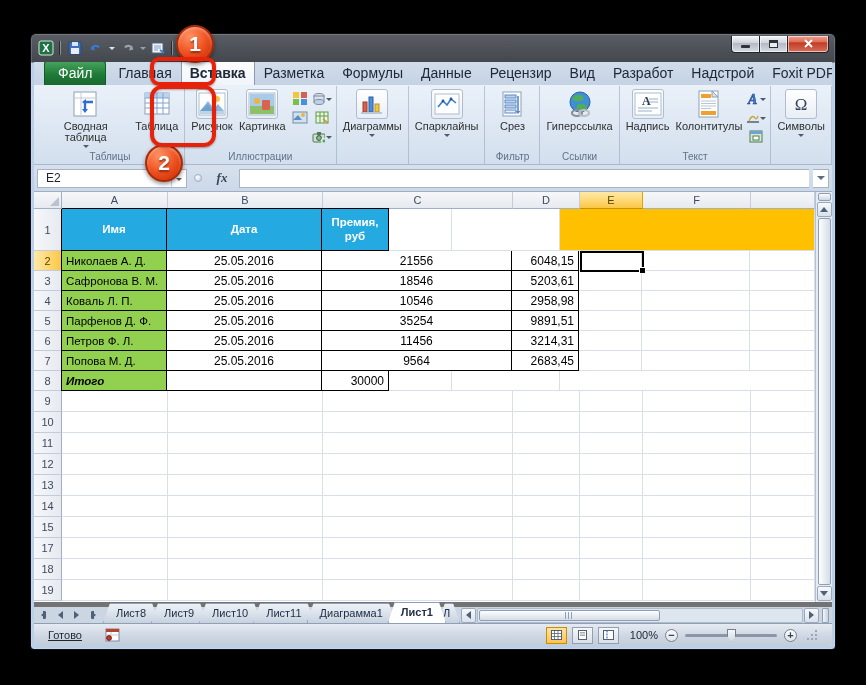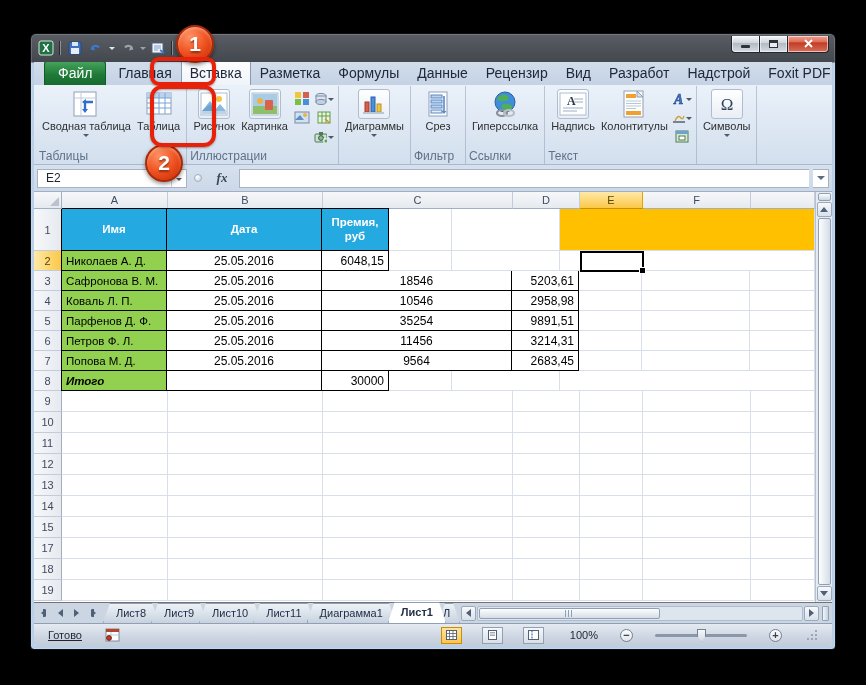--- a/index.html
+++ b/index.html
@@ -33,27 +33,27 @@
   
   .winbody{position:absolute;left:3px;right:3px;top:28px;bottom:3px;display:flex;flex-direction:column;
            overflow:hidden;border-radius:0 0 2px 2px;background:#dfe8f2;}
   
   .tabrow{height:23px;background:linear-gradient(#d2ddeb,#c4d2e4);display:flex;align-items:flex-end;
           padding-left:10px;position:relative;}
   .tab{font-size:14px;color:#20293a;padding:3px 9px 4px;white-space:nowrap;}
   .tab-file{background:linear-gradient(#45a35c,#1f7a38 55%,#176a2e);color:#fff;border-radius:3px 3px 0 0;
             padding:3px 13px 4px;margin-right:3px;border:1px solid #0f5c26;border-bottom:none;}
   .tab-active{background:linear-gradient(#fefefe,#f0f4fa);border:1px solid #8b9bb0;border-bottom:none;
-              border-radius:2px 2px 0 0;padding:6px 8px 4px;}
+              border-radius:2px 2px 0 0;padding:6px 8px 4px;font-weight:bold;}
   
   .ribbon{height:80px;background:linear-gradient(#eaf1f9,#dde7f3 55%,#d3dfee);border-bottom:1px solid #a9b9cc;
           display:flex;padding:1px 0 0 2px;}
   .group{display:flex;flex-direction:column;border-right:1px solid rgba(148,163,184,.55);padding:1px 3px 0;}
   .gbody{flex:1;display:flex;align-items:flex-start;}
-  .glabel{height:14px;font-size:12px;color:#5f7187;line-height:13px;}
+  .glabel{height:14px;font-size:10px;color:#5f7187;text-align:center;line-height:13px;}
   .bigbtn{display:flex;flex-direction:column;align-items:center;padding:2px 3px 0;border-radius:3px;
           font-size:11px;line-height:11px;color:#2f2f2f;text-align:center;min-width:48px;}
   .bigbtn .ic{width:32px;height:30px;display:flex;align-items:center;justify-content:center;margin-bottom:2px;}
   .boxic{border:1px solid #aebdd0;border-radius:3px;background:linear-gradient(#fff,#e9eef5);}
   .drop{width:0;height:0;border-left:3px solid transparent;border-right:3px solid transparent;border-top:3px solid #4c5a6b;margin-top:2px;}
   .smallcol{display:flex;flex-direction:column;gap:2px;padding:3px 1px;}
   .smallbtn{width:20px;height:17px;display:flex;align-items:center;justify-content:center;gap:1px;}
   
   .formulabar{height:27px;background:linear-gradient(#d7e1ee,#ccd8e8);display:flex;align-items:center;
               padding:3px 3px;gap:4px;border-bottom:1px solid #9fb0c4;}
@@ -100,42 +100,42 @@
   .vscroll{width:17px;background:#e4ebf3;border-left:1px solid #b6c2d2;display:flex;flex-direction:column;align-items:center;padding:1px;}
   .vsplit{width:13px;height:8px;background:linear-gradient(#fdfefe,#ccd6e3);border:1px solid #8fa0b5;border-radius:2px;margin-bottom:1px;}
   .sbtn{width:15px;height:15px;background:linear-gradient(#f7f9fb,#d9e1ea);border:1px solid #9aa9bc;border-radius:2px;
         display:flex;align-items:center;justify-content:center;}
   .tri-up{width:0;height:0;border-left:4px solid transparent;border-right:4px solid transparent;border-bottom:5px solid #4f6078;}
   .tri-down{width:0;height:0;border-left:4px solid transparent;border-right:4px solid transparent;border-top:5px solid #4f6078;}
   .tri-left{width:0;height:0;border-top:4px solid transparent;border-bottom:4px solid transparent;border-right:5px solid #4f6078;}
   .tri-right{width:0;height:0;border-top:4px solid transparent;border-bottom:4px solid transparent;border-left:5px solid #4f6078;}
   .vthumb{width:13px;flex:1;margin:1px 0;background:linear-gradient(90deg,#fdfefe,#d5dde8);border:1px solid #8fa0b5;border-radius:2px;}
   
-  .sheetbar{height:21px;background:#ccd6e3;border-top:1px solid #737373;display:flex;align-items:stretch;font-size:11px;}
+  .sheetbar{height:21px;background:#ccd6e3;border-top:5px solid #737373;display:flex;align-items:stretch;font-size:11px;}
   .navbtns{display:flex;align-items:center;gap:1px;padding:0 3px;}
   .navb{width:15px;height:15px;display:flex;align-items:center;justify-content:center;border-radius:2px;}
   .navbar-end{width:2px;height:8px;background:#4f6078;margin-left:-4px;}
   .navbar-start{width:2px;height:8px;background:#4f6078;margin-right:-4px;}
   .stabs{display:flex;align-items:flex-end;}
   .stab{height:20px;padding:3px 12px 0;background:linear-gradient(#eef2f7,#c7d2df);border:1px solid #8fa0b5;border-bottom:none;
         clip-path:polygon(7px 0,calc(100% - 7px) 0,100% 100%,0 100%);margin-right:-8px;color:#223047;white-space:nowrap;}
   .stab.active{background:#fff;font-weight:bold;z-index:3;position:relative;height:21px;margin-top:-1px;}
   .stab.partial{width:22px;padding:3px 4px 0;overflow:hidden;margin-right:0;}
   .hscroll{flex:1;display:flex;align-items:center;padding:2px 1px;gap:1px;}
   .htrack{flex:1;height:15px;background:#dde5ee;border:1px solid #b0bccb;border-radius:2px;position:relative;}
   .hthumb{position:absolute;left:1px;top:1px;bottom:1px;width:56%;background:linear-gradient(#fdfefe,#d5dde8);
           border:1px solid #8fa0b5;border-radius:2px;display:flex;align-items:center;justify-content:center;}
   .grip3{width:9px;height:7px;background:repeating-linear-gradient(90deg,#8fa0b5 0 1px,transparent 1px 3px);}
   .tabsplitter{width:7px;height:15px;background:linear-gradient(90deg,#f2f5f9,#c7d2df);border:1px solid #8fa0b5;border-radius:1px;margin:0 2px;}
   
   .statusbar{height:23px;background:linear-gradient(#e6ebf2,#ccd5e1 60%,#c3cdda);border-top:1px solid #8fa0b5;
              display:flex;align-items:center;font-size:11px;color:#1d2530;border-radius:0 0 2px 2px;}
   .ready{margin-left:14px;text-decoration:underline;}
   .macrobtn{margin-left:22px;width:17px;height:15px;display:flex;align-items:center;justify-content:center;}
-  .sb-right{margin-left:auto;display:flex;align-items:center;gap:20px;padding-right:14px;}
+  .sb-right{margin-left:auto;display:flex;align-items:center;gap:5px;padding-right:14px;}
   .viewbtn{width:21px;height:17px;border:1px solid #93a0b2;background:linear-gradient(#f5f7fa,#d8dfe8);
            display:flex;align-items:center;justify-content:center;}
   .viewbtn.on{background:linear-gradient(#ffe3a0,#fbc355);border-color:#c98f00;}
   .zoomlbl{margin:0 2px 0 6px;}
   .zbtn{width:13px;height:13px;border-radius:50%;border:1px solid #74818f;background:linear-gradient(#fbfcfe,#dfe5ec);
         display:flex;align-items:center;justify-content:center;font-size:11px;line-height:10px;color:#38424e;font-weight:bold;}
   .ztrack{width:92px;height:3px;background:#8b97a8;border-radius:2px;position:relative;margin:0 2px;}
   .zthumb{position:absolute;left:42px;top:-5px;width:9px;height:13px;background:linear-gradient(#f6f8fb,#d2dae4);
           border:1px solid #74818f;clip-path:polygon(0 0,100% 0,100% 58%,50% 100%,0 58%);}
   .resizegrip{width:12px;height:12px;margin-left:4px;background:
@@ -349,20 +349,37 @@
                     <rect x="2" y="20" width="21" height="2" fill="#b9c6d6"></rect>
                   </svg>
               </span>
               <span>Диаграммы</span>
               <span class="drop"></span>
             </div>
           </div>
           <div class="glabel"></div>
         </div>
 
+        <div class="group">
+          <div class="gbody">
+            <div class="bigbtn">
+              <span class="ic boxic">
+                <svg width="26" height="22">
+                    <rect x="1" y="1" width="24" height="20" fill="#fdfefe" stroke="#aebdd0"></rect>
+                    <path d="M4 14 L9 8 L13 12 L17 6 L22 10" stroke="#3b78d0" stroke-width="1.6" fill="none"></path>
+                    <circle cx="9" cy="8" r="1.4" fill="#2255a0"></circle>
+                    <circle cx="17" cy="6" r="1.4" fill="#2255a0"></circle>
+                  </svg>
+              </span>
+              <span>Спарклайны</span>
+              <span class="drop"></span>
+            </div>
+          </div>
+          <div class="glabel"></div>
+        </div>
 
         <div class="group">
           <div class="gbody">
             <div class="bigbtn">
               <span class="ic">
                 <svg width="26" height="28">
                     <rect x="4" y="2" width="18" height="24" fill="#fdfefe" stroke="#8fa0b5"></rect>
                     <rect x="6" y="5" width="11" height="3" fill="#bcd3ef" stroke="#5b87c5"></rect>
                     <rect x="6" y="10" width="11" height="3" fill="#bcd3ef" stroke="#5b87c5"></rect>
                     <rect x="6" y="15" width="11" height="3" fill="#bcd3ef" stroke="#5b87c5"></rect>
@@ -500,20 +517,21 @@
             <div class="cell w-d tc tc-top tc-blue">Премия, руб</div>
             <div class="cell w-e"></div>
             <div class="cell w-f"></div>
             <div class="cell w-g yellowcell"></div>
           </div>
 
           <div class="grow h20">
             <div class="rh selrow">2</div>
             <div class="cell w-a tc tc-first tc-green">Николаев А. Д.</div>
             <div class="cell w-b tc c-center">25.05.2016</div>
+            <div class="cell w-c tc c-center">21556</div>
             <div class="cell w-d tc c-right">6048,15</div>
             <div class="cell w-e"></div>
             <div class="cell w-f"></div>
             <div class="cell w-g"></div>
           </div>
           <div class="grow h20">
             <div class="rh">3</div>
             <div class="cell w-a tc tc-first tc-green">Сафронова В. М.</div>
             <div class="cell w-b tc c-center">25.05.2016</div>
             <div class="cell w-c tc c-center">18546</div>

